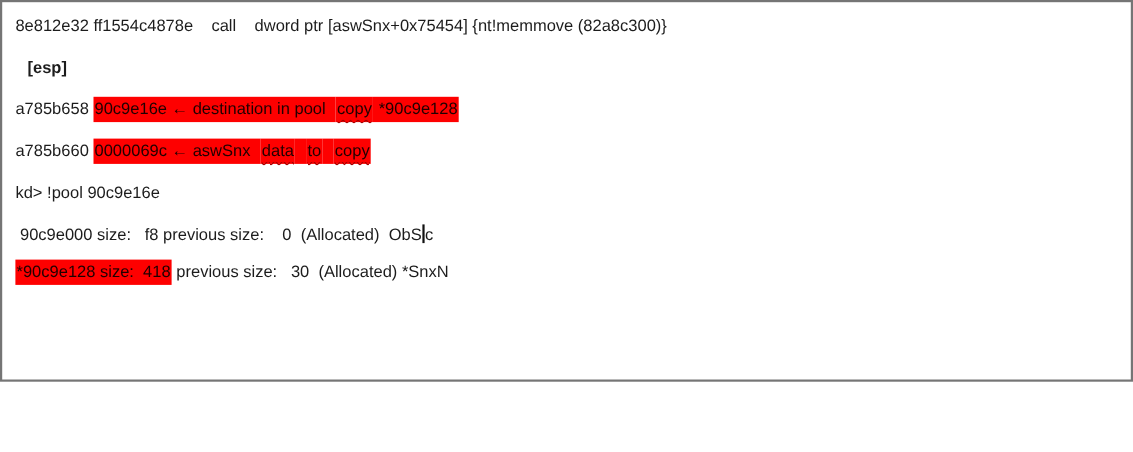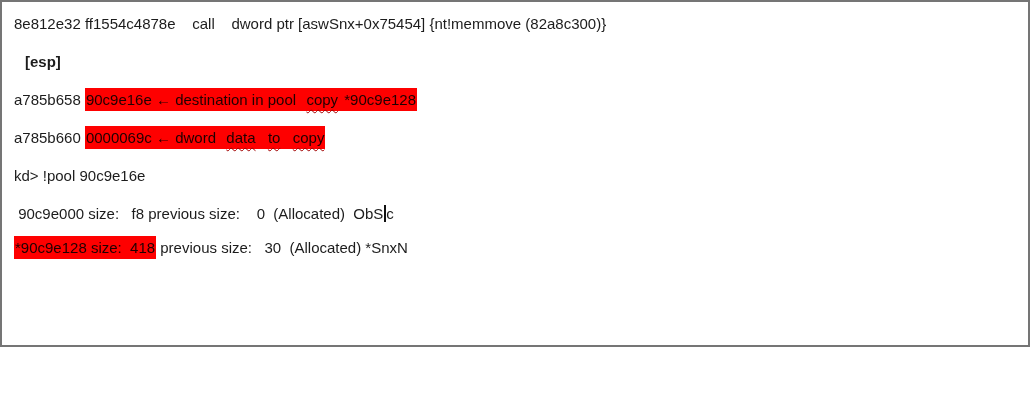--- a/index.html
+++ b/index.html
@@ -55,18 +55,18 @@
   }
 </style>
 </head>
 <body>
 
 <div class="page">
   <div>
       <p class="line"><span class="">8e812e32 ff1554c4878e    call    dword ptr [aswSnx+0x75454] {nt!memmove (82a8c300)}</span></p>
       <p class="line"><span class="bold">[esp]</span></p>
       <p class="line"><span class="">a785b658 </span><span class="hl">90c9e16e ← destination in pool  </span><span class="hl squiggle">copy</span><span class="hl"> *90c9e128</span></p>
-      <p class="line"><span class="">a785b660 </span><span class="hl">0000069c ← dword  </span><span class="hl squiggle">data</span><span class="hl">  </span><span class="hl squiggle">to</span><span class="hl">  </span><span class="hl squiggle">copy</span></p>
+      <p class="line"><span class="">a785b660 </span><span class="hl">0000069c ← aswSnx  </span><span class="hl squiggle">data</span><span class="hl">  </span><span class="hl squiggle">to</span><span class="hl">  </span><span class="hl squiggle">copy</span></p>
       <p class="line"><span class="">kd&gt; !pool 90c9e16e</span></p>
       <p class="line"><span class=""> 90c9e000 size:   f8 previous size:    0  (Allocated)  ObS</span><span class="caret"></span><span class="">c</span></p>
       <p class="line"><span class="hl">*90c9e128 size:  418</span><span class=""> previous size:   30  (Allocated) *SnxN</span></p>
     </div>
 </div>
 
 </body></html>

